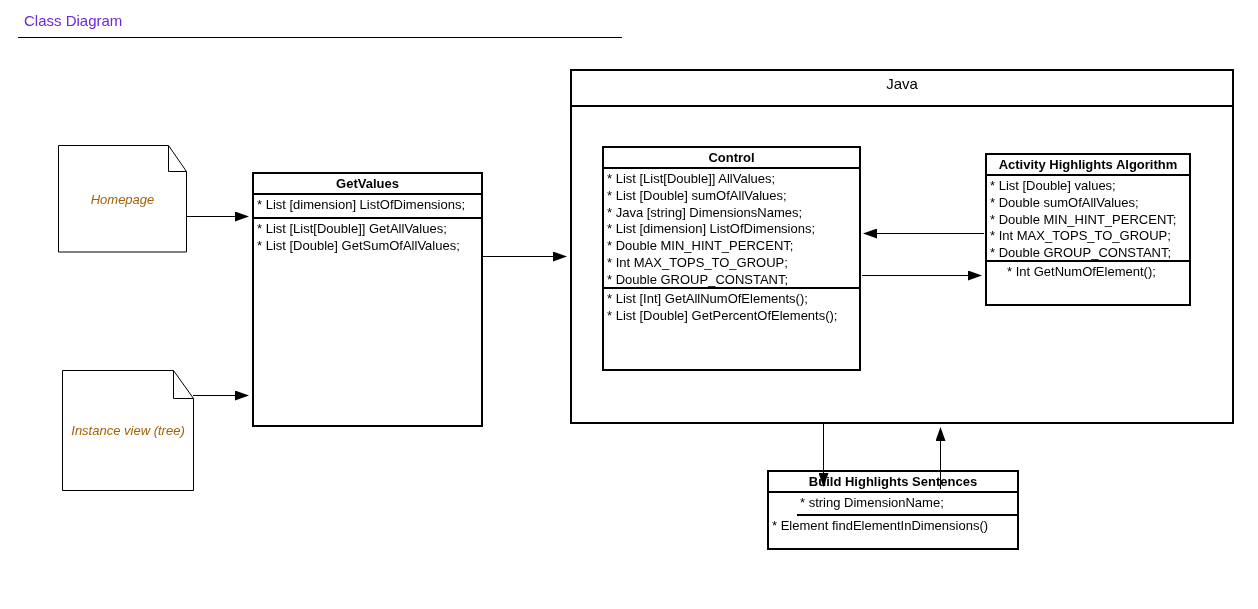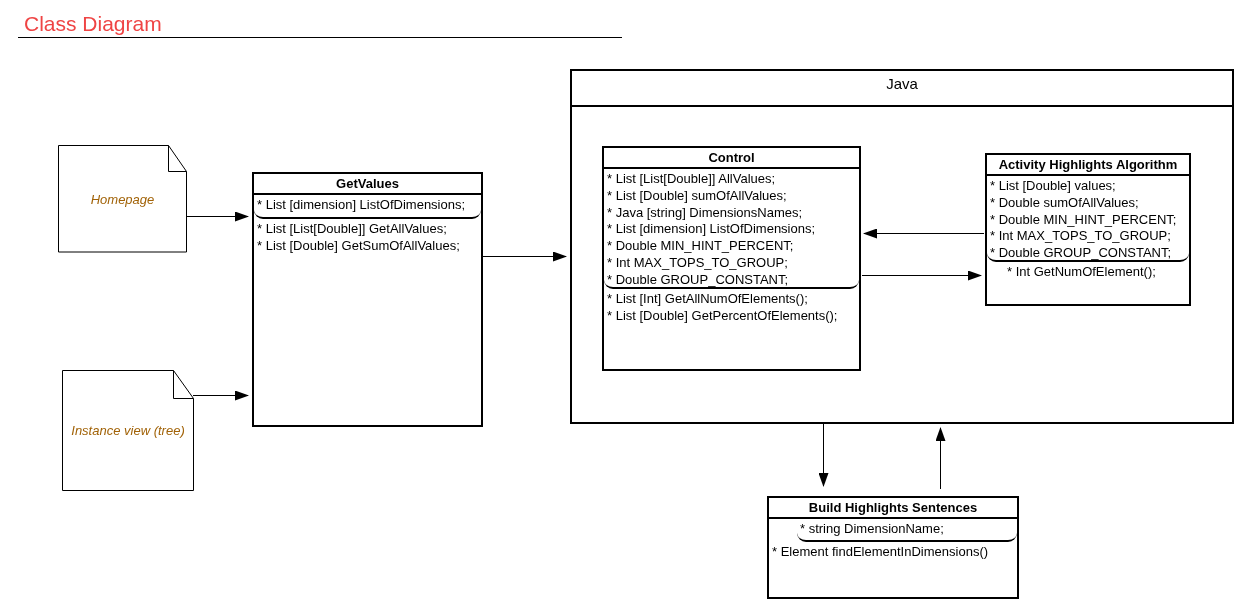--- a/index.html
+++ b/index.html
@@ -8,22 +8,22 @@
     width: 1258px;
     height: 609px;
     background: #ffffff;
     font-family: "Liberation Sans", sans-serif;
     overflow: hidden;
   }
   .page-title {
     position: absolute;
     left: 24px;
     top: 12px;
-    font-size: 21px;
-    color: #ef4444;
+    font-size: 15px;
+    color: #6d28d9;
     white-space: nowrap;
   }
   .overlay {
     position: absolute;
     left: 0; top: 0;
     width: 1258px; height: 609px;
     pointer-events: none;
   }
   .note {
     position: absolute;
@@ -54,21 +54,20 @@
     text-align: center;
     line-height: 19px;
     white-space: nowrap;
     overflow: visible;
   }
   .compartment {
     box-sizing: border-box;
     border-bottom: 2px solid #000;
     padding: 2px 3px 0 3px;
     overflow: hidden;
-    border-radius: 9px;
   }
   .compartment.last { border-bottom: none; }
   .member {
     font-size: 13px;
     line-height: 16.8px;
     white-space: nowrap;
     color: #000;
   }
   .package {
     position: absolute;
@@ -147,21 +146,21 @@
       <div class="member">* Double sumOfAllValues;</div>
       <div class="member">* Double MIN_HINT_PERCENT;</div>
       <div class="member">* Int MAX_TOPS_TO_GROUP;</div>
       <div class="member">* Double GROUP_CONSTANT;</div>
     </div>
     <div class="compartment last" style="height:42px;padding-left:20px;">
       <div class="member">* Int GetNumOfElement();</div>
     </div>
   </div>
 
-  <div class="uml-class" style="left:767px; top:496px; width:252px; height:103px;">
+  <div class="uml-class" style="left:767px; top:470px; width:252px; height:80px;">
     <div class="uml-title">Build Highlights Sentences</div>
     <div class="compartment" style="height:23px;margin-left:28px;">
       <div class="member">* string DimensionName;</div>
     </div>
     <div class="compartment last" style="height:47px;">
       <div class="member">* Element findElementInDimensions()</div>
     </div>
   </div>
 
   <svg class="overlay" width="1258" height="609" viewBox="0 0 1258 609">

